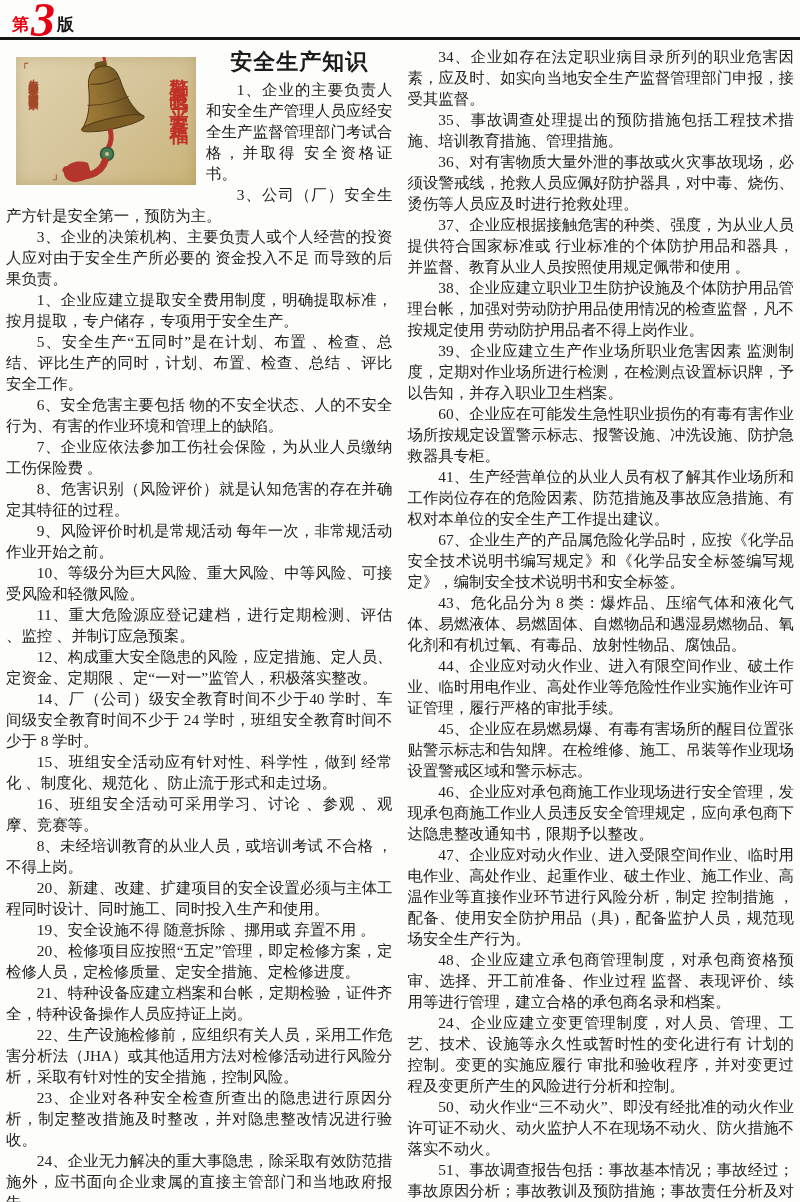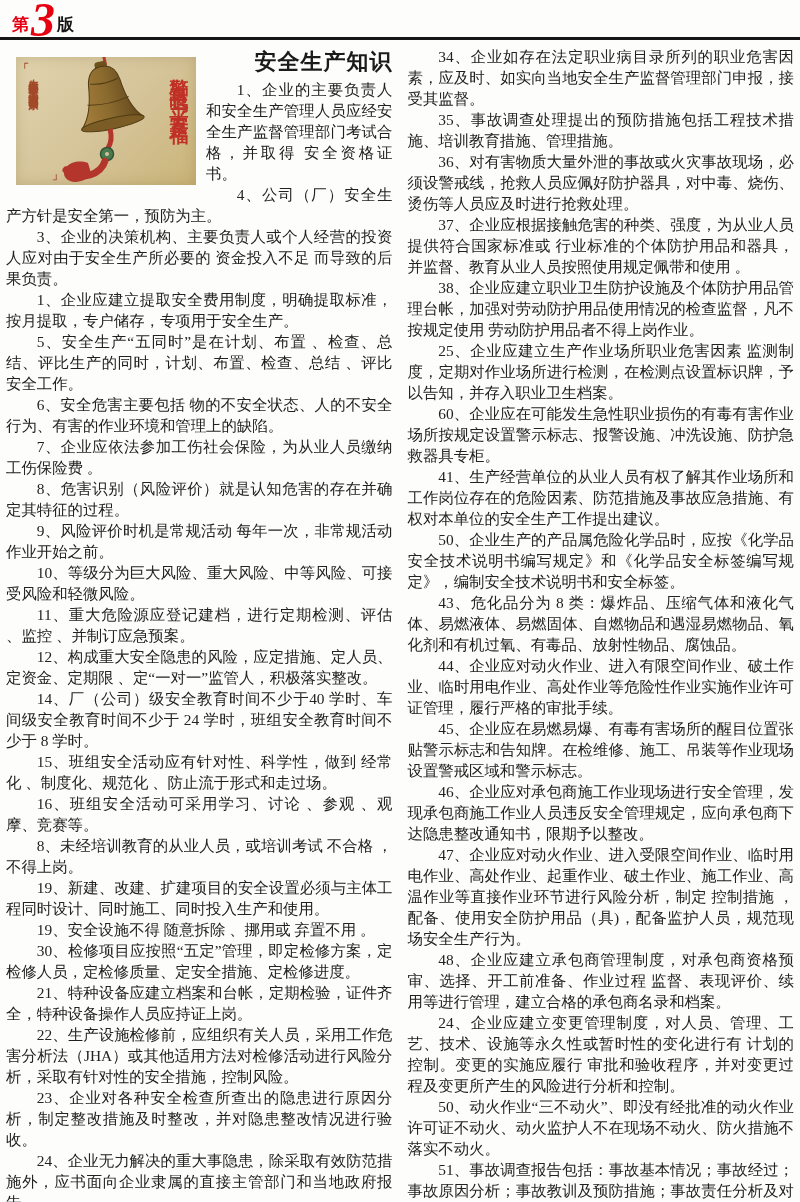--- a/index.html
+++ b/index.html
@@ -14,21 +14,21 @@
   .masthead{padding:0 0 0 12px;height:36px;display:flex;align-items:flex-end;}
   .ed-pre{color:#e60012;font-size:17px;font-weight:bold;line-height:1;margin-bottom:3px;}
   .ed-num{color:#e60012;font-size:48px;font-weight:bold;font-style:italic;line-height:0.8;margin:0 2px -3px 2px;}
   .ed-suf{color:#151515;font-size:17px;font-weight:bold;line-height:1;margin-bottom:3px;}
   .head-rule{height:3px;background:#161616;margin:1px 0 0 0;}
 
   
   .columns{display:flex;gap:15px;padding:6px 6px 0 6px;}
   .col{flex:1;min-width:0;}
   .item{margin:0;text-indent:2em;text-align:justify;font-size:15.4px;line-height:21px;word-break:break-all;}
-  .title{font-size:22px;font-weight:bold;text-align:right;margin:1px 0 2px 0;letter-spacing:1px;color:#1b1b1b;}
+  .title{font-size:22px;font-weight:bold;text-align:center;margin:1px 0 2px 0;letter-spacing:1px;color:#1b1b1b;}
 
   
   .poster{
     float:left;width:180px;height:128px;margin:11px 10px 6px 10px;
     position:relative;overflow:hidden;
     background:linear-gradient(135deg,#e0d3ae 0%,#d5c398 55%,#cab478 100%);
     box-shadow:inset 0 0 14px rgba(120,95,40,.25);
   }
   .couplet{
     position:absolute;left:10px;top:14px;height:102px;
@@ -98,21 +98,21 @@
           <span>平安是福</span>
         </div>
       </figure>
 
       <h1 class="title">安全生产知识</h1>
 
       <div>
 
           <p class="item">1、企业的主要负责人和安全生产管理人员应经安全生产监督管理部门考试合格，并取得 安全资格证书。</p>
 
-          <p class="item">4、公司（厂）安全生产方针是安全第一，预防为主。</p>
+          <p class="item">3、公司（厂）安全生产方针是安全第一，预防为主。</p>
 
           <p class="item">3、企业的决策机构、主要负责人或个人经营的投资人应对由于安全生产所必要的 资金投入不足 而导致的后果负责。</p>
 
           <p class="item">1、企业应建立提取安全费用制度，明确提取标准，按月提取，专户储存，专项用于安全生产。</p>
 
           <p class="item">5、安全生产“五同时”是在计划、布置 、检查、总结、评比生产的同时，计划、布置、检查、总结 、评比安全工作。</p>
 
           <p class="item">6、安全危害主要包括 物的不安全状态、人的不安全行为、有害的作业环境和管理上的缺陷。</p>
 
           <p class="item">7、企业应依法参加工伤社会保险，为从业人员缴纳 工伤保险费 。</p>
@@ -129,25 +129,25 @@
 
 
           <p class="item">14、厂（公司）级安全教育时间不少于40 学时、车间级安全教育时间不少于 24 学时，班组安全教育时间不少于 8 学时。</p>
 
           <p class="item">15、班组安全活动应有针对性、科学性，做到 经常化 、制度化、规范化 、防止流于形式和走过场。</p>
 
           <p class="item">16、班组安全活动可采用学习、讨论 、参观 、观摩、竞赛等。</p>
 
           <p class="item">8、未经培训教育的从业人员，或培训考试 不合格 ，不得上岗。</p>
 
-          <p class="item">19、新建、改建、扩建项目的安全设置必须与主体工程同时设计、同时施工、同时投入生产和使用。</p>
+          <p class="item">20、新建、改建、扩建项目的安全设置必须与主体工程同时设计、同时施工、同时投入生产和使用。</p>
 
           <p class="item">19、安全设施不得 随意拆除 、挪用或 弃置不用 。</p>
 
-          <p class="item">30、检修项目应按照“五定”管理，即定检修方案，定检修人员，定检修质量、定安全措施、定检修进度。</p>
+          <p class="item">20、检修项目应按照“五定”管理，即定检修方案，定检修人员，定检修质量、定安全措施、定检修进度。</p>
 
           <p class="item">21、特种设备应建立档案和台帐，定期检验，证件齐全，特种设备操作人员应持证上岗。</p>
 
           <p class="item">22、生产设施检修前，应组织有关人员，采用工作危害分析法（JHA）或其他适用方法对检修活动进行风险分析，采取有针对性的安全措施，控制风险。</p>
 
           <p class="item">23、企业对各种安全检查所查出的隐患进行原因分析，制定整改措施及时整改，并对隐患整改情况进行验收。</p>
 
           <p class="item">24、企业无力解决的重大事隐患，除采取有效防范措施外，应书面向企业隶属的直接主管部门和当地政府报告。</p>
 
         </div>
@@ -159,27 +159,27 @@
           <p class="item">34、企业如存在法定职业病目录所列的职业危害因素，应及时、如实向当地安全生产监督管理部门申报，接受其监督。</p>
 
           <p class="item">35、事故调查处理提出的预防措施包括工程技术措施、培训教育措施、管理措施。</p>
 
           <p class="item">36、对有害物质大量外泄的事故或火灾事故现场，必须设警戒线，抢救人员应佩好防护器具，对中毒、烧伤、烫伤等人员应及时进行抢救处理。</p>
 
           <p class="item">37、企业应根据接触危害的种类、强度，为从业人员提供符合国家标准或 行业标准的个体防护用品和器具，并监督、教育从业人员按照使用规定佩带和使用 。</p>
 
           <p class="item">38、企业应建立职业卫生防护设施及个体防护用品管理台帐，加强对劳动防护用品使用情况的检查监督，凡不按规定使用 劳动防护用品者不得上岗作业。</p>
 
-          <p class="item">25、企业应建立生产作业场所职业危害因素 监测制度，定期对作业场所进行检测，在检测点设置标识牌，予以告知，并存入职业卫生档案。</p>
+          <p class="item">39、企业应建立生产作业场所职业危害因素 监测制度，定期对作业场所进行检测，在检测点设置标识牌，予以告知，并存入职业卫生档案。</p>
 
           <p class="item">60、企业应在可能发生急性职业损伤的有毒有害作业场所按规定设置警示标志、报警设施、冲洗设施、防护急救器具专柜。</p>
 
           <p class="item">41、生产经营单位的从业人员有权了解其作业场所和工作岗位存在的危险因素、防范措施及事故应急措施、有权对本单位的安全生产工作提出建议。</p>
 
-          <p class="item">50、企业生产的产品属危险化学品时，应按《化学品安全技术说明书编写规定》和《化学品安全标签编写规定》，编制安全技术说明书和安全标签。</p>
+          <p class="item">67、企业生产的产品属危险化学品时，应按《化学品安全技术说明书编写规定》和《化学品安全标签编写规定》，编制安全技术说明书和安全标签。</p>
 
           <p class="item">43、危化品分为 8 类：爆炸品、压缩气体和液化气体、易燃液体、易燃固体、自燃物品和遇湿易燃物品、氧化剂和有机过氧、有毒品、放射性物品、腐蚀品。</p>
 
           <p class="item">44、企业应对动火作业、进入有限空间作业、破土作业、临时用电作业、高处作业等危险性作业实施作业许可证管理，履行严格的审批手续。</p>
 
           <p class="item">45、企业应在易燃易爆、有毒有害场所的醒目位置张贴警示标志和告知牌。在检维修、施工、吊装等作业现场设置警戒区域和警示标志。</p>
 
           <p class="item">46、企业应对承包商施工作业现场进行安全管理，发现承包商施工作业人员违反安全管理规定，应向承包商下达隐患整改通知书，限期予以整改。</p>
 
           <p class="item">47、企业应对动火作业、进入受限空间作业、临时用电作业、高处作业、起重作业、破土作业、施工作业、高温作业等直接作业环节进行风险分析，制定 控制措施 ，配备、使用安全防护用品（具)，配备监护人员，规范现场安全生产行为。</p>

